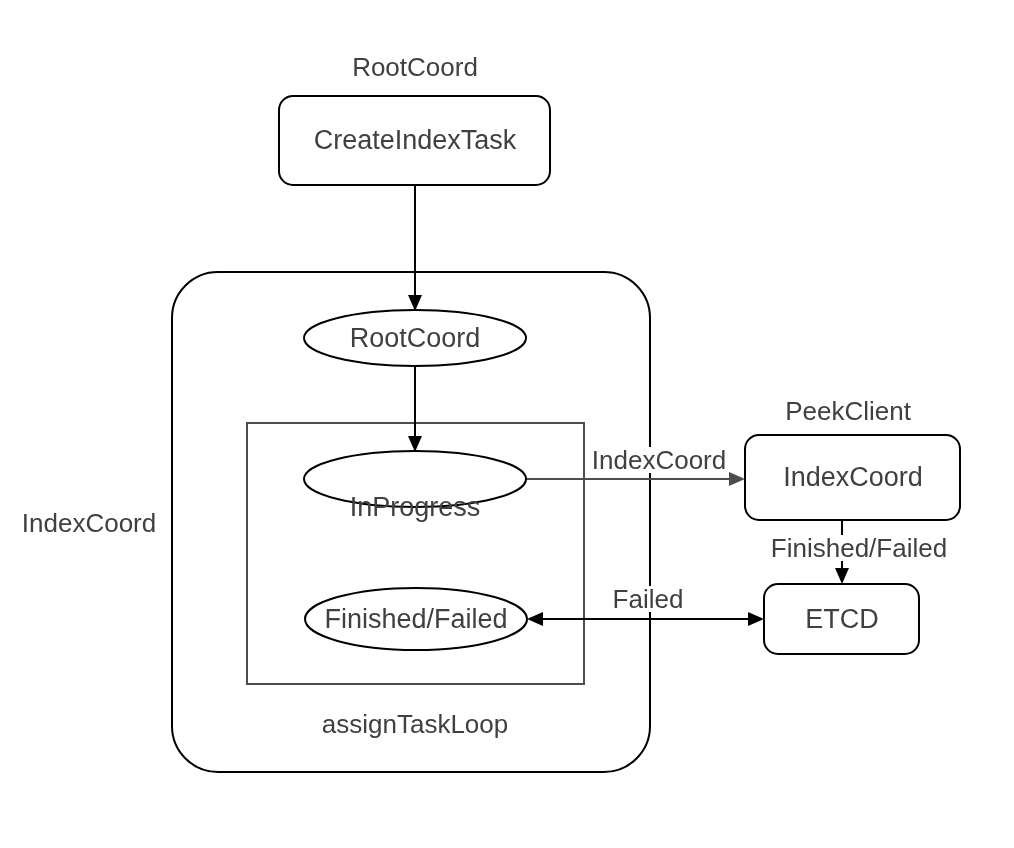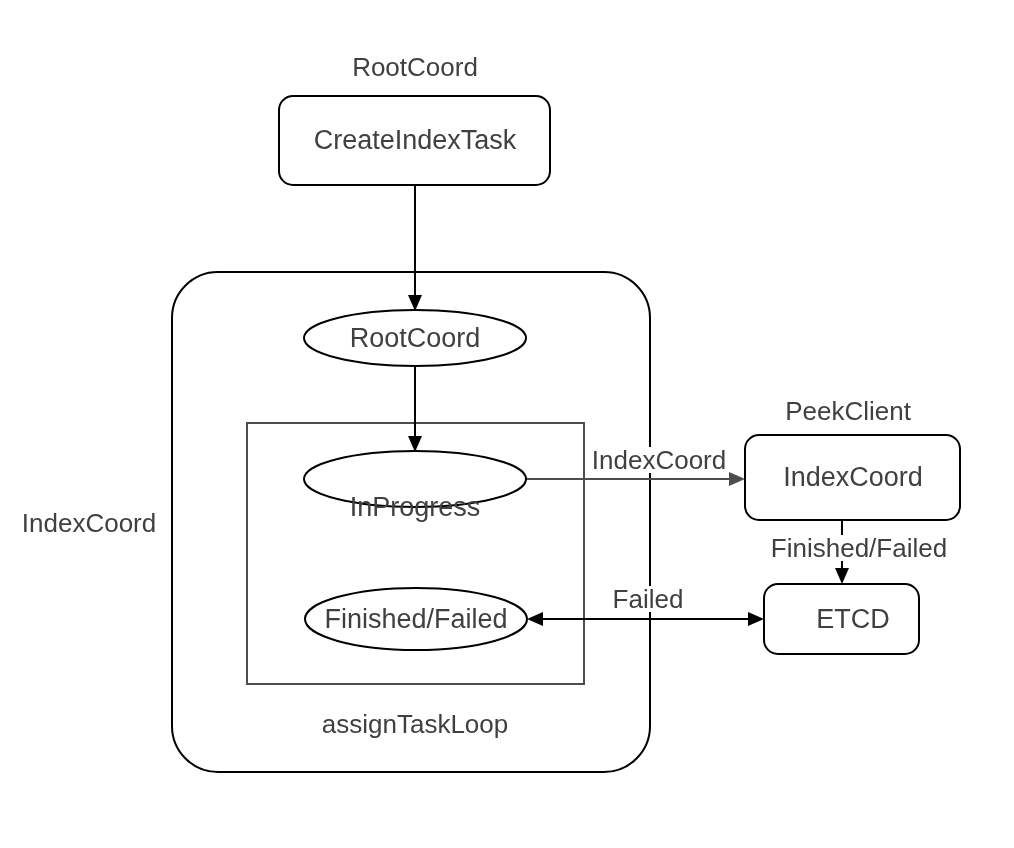--- a/index.html
+++ b/index.html
@@ -139,21 +139,21 @@
   <div class="lbl lbl-node center-x" style="left:415px; top:466px;margin-top:28px;">InProgress</div>
 
   <div class="lbl lbl-node center-x" style="left:416px; top:606px;">Finished/Failed</div>
 
   <div class="lbl lbl-group center-x" style="left:415px; top:711px;">assignTaskLoop</div>
 
   <div class="lbl lbl-group center-x" style="left:848px; top:398px;">PeekClient</div>
 
   <div class="lbl lbl-node center-x" style="left:853px; top:464px;">IndexCoord</div>
 
-  <div class="lbl lbl-node center-x" style="left:842px; top:606px;margin-left:11px;">ETCD</div>
+  <div class="lbl lbl-node center-x" style="left:842px; top:606px;">ETCD</div>
 
   <div class="lbl lbl-edge center-x" style="left:659px; top:447px;">IndexCoord</div>
 
   <div class="lbl lbl-edge center-x" style="left:859px; top:535px;">Finished/Failed</div>
 
   <div class="lbl lbl-edge center-x" style="left:648px; top:586px;">Failed</div>
 
 </div>
 
 </body></html>

